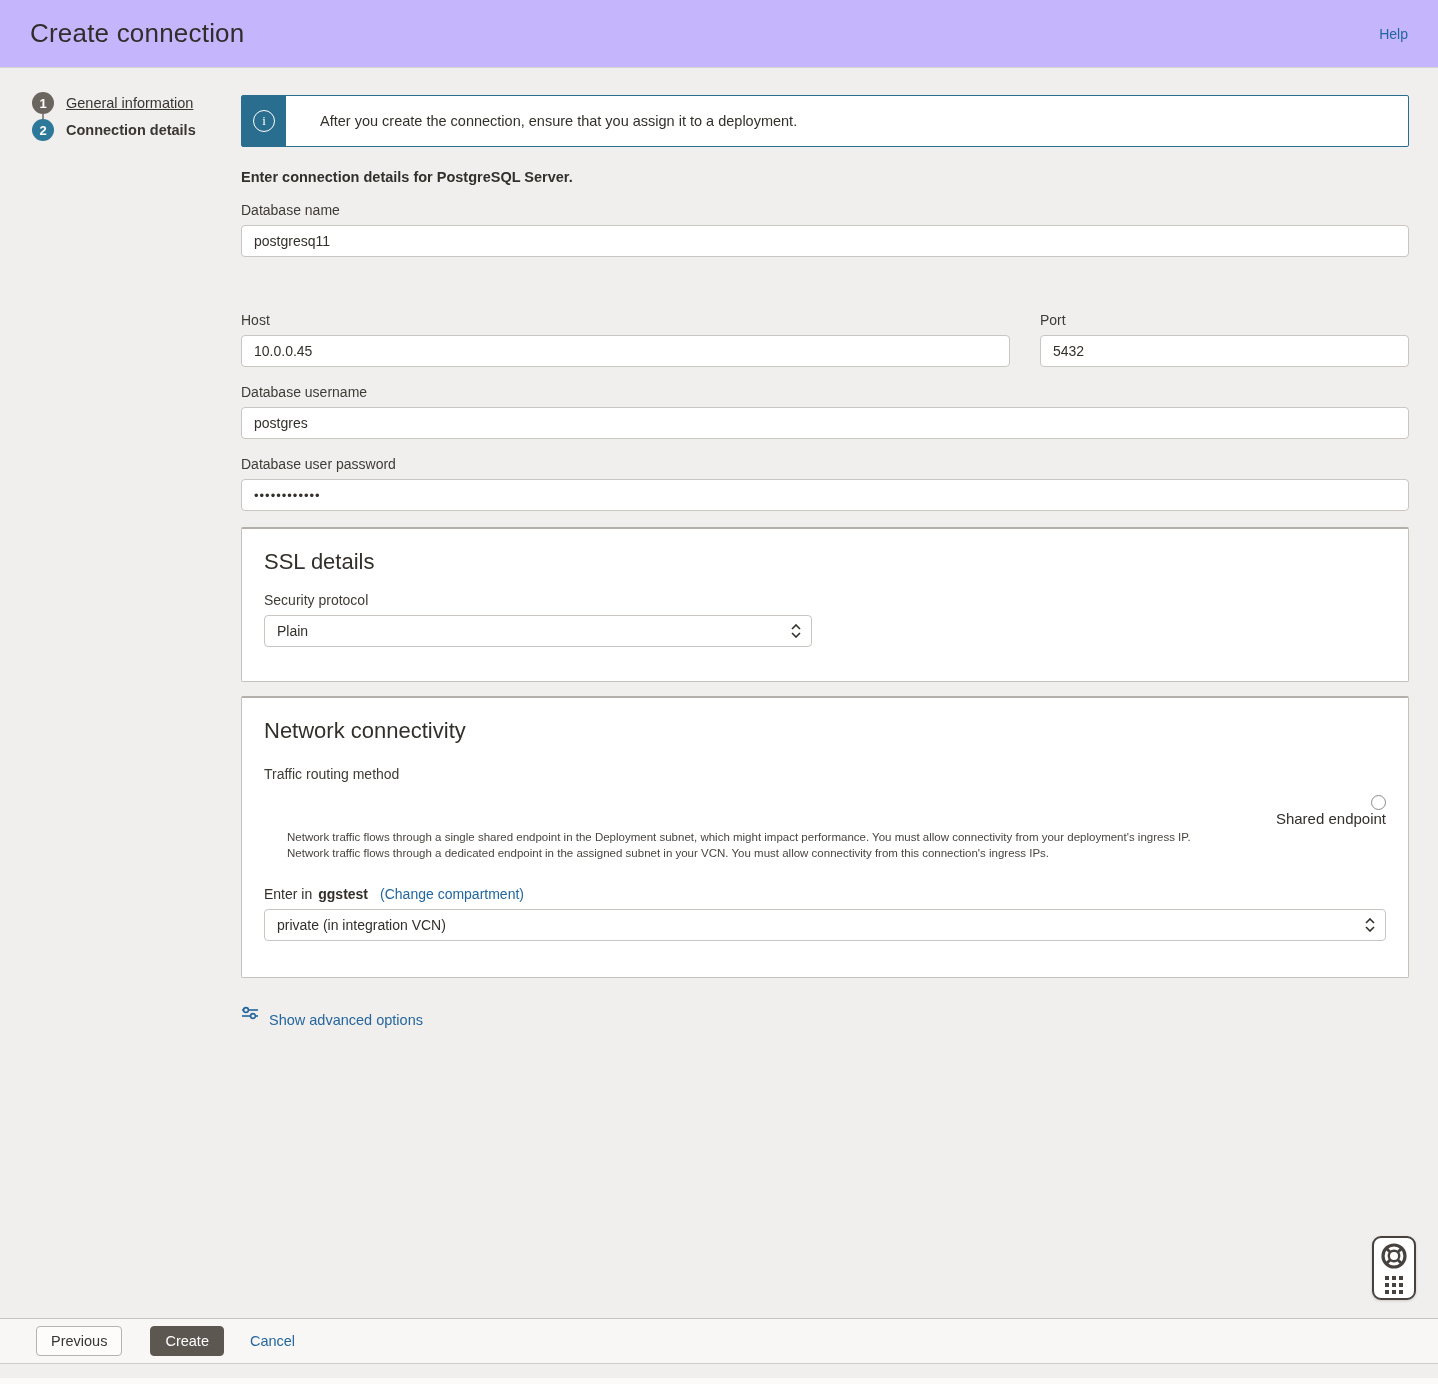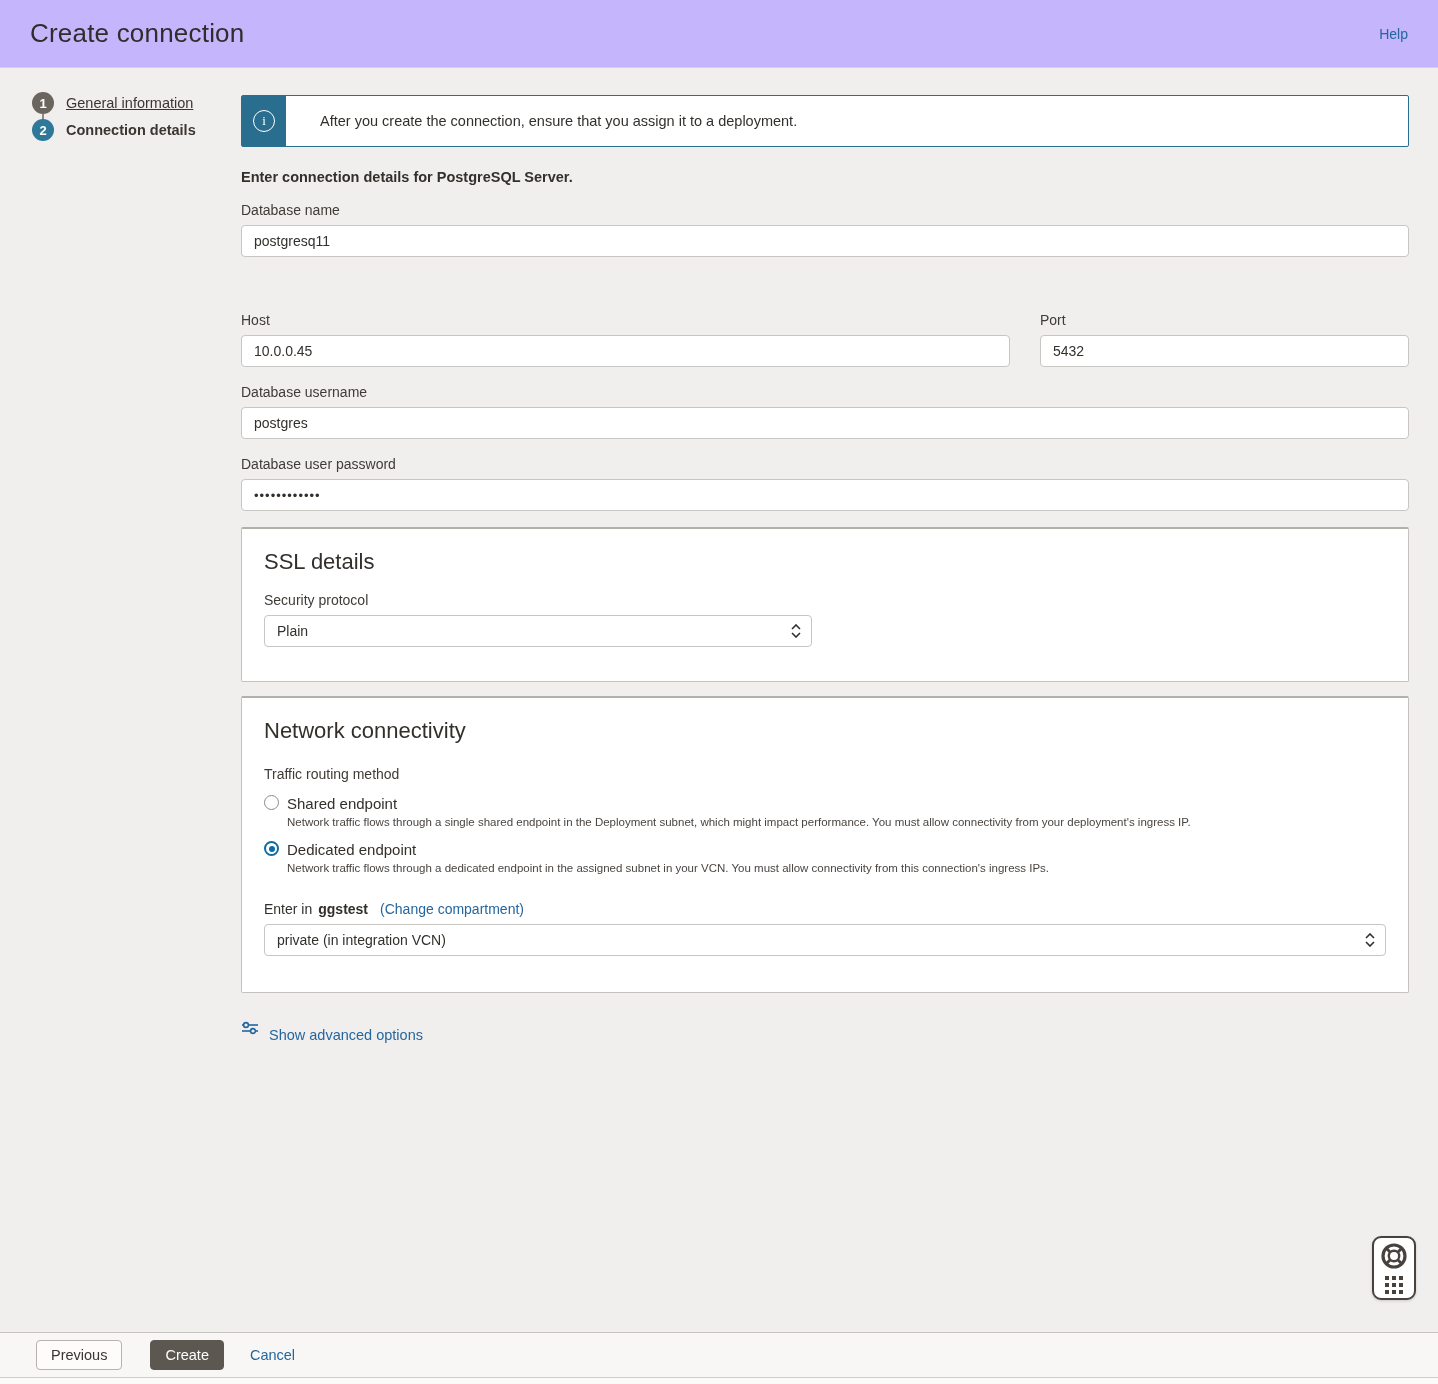--- a/index.html
+++ b/index.html
@@ -72,21 +72,21 @@
   .select {
     margin-top:7px; height:32px; border:1px solid #c9c5c2; border-radius:4px; background:#fff;
     display:flex; align-items:center; justify-content:space-between; padding:0 10px 0 12px;
     font-size:14px; color:#33302c; cursor:pointer;
   }
   .select .chevrons { display:flex; flex-direction:column; align-items:center; line-height:0; }
   .select .chevrons svg { display:block; }
   .select-ssl { width:548px; }
   .select-subnet { width:100%; }
   
-  .radio-row { display:flex; align-items:flex-start; margin-top:13px; }
+  .radio-row { display:flex; align-items:flex-end; margin-top:13px;flex-direction:column; }
   .radio-outer {
     width:15px; height:15px; border-radius:50%; border:1px solid #8f8a85; background:#fff;
     flex:0 0 15px; position:relative; cursor:pointer;
   }
   .radio-outer.checked { border:2.5px solid #0f6ba5; }
   .radio-outer.checked::after {
     content:""; position:absolute; left:50%; top:50%; width:6px; height:6px; margin:-3px 0 0 -3px;
     border-radius:50%; background:#0f6ba5;
   }
   .radio-label { margin-left:8px; font-size:15px; color:#33302c; }
@@ -102,21 +102,21 @@
   .float-widget {
     position:absolute; right:22px; bottom:84px; width:44px; height:64px; background:#fff;
     border:2px solid #47423e; border-radius:9px; display:flex; flex-direction:column;
     align-items:center; justify-content:center; gap:6px; cursor:pointer;
     box-shadow:0 1px 3px rgba(0,0,0,.15);
   }
   .dots-grid { display:grid; grid-template-columns:repeat(3, 4px); grid-auto-rows:4px; gap:3px; }
   .dots-grid span { background:#47423e; width:4px; height:4px; }
   
   .footer {
-    position:absolute; left:0; right:0; bottom:6px; height:46px;
+    position:absolute; left:0; right:0; bottom:20px; height:46px;
     background:#f8f7f5; border-top:1px solid #c7c3bf; border-bottom:1px solid #cfccc9;
     display:flex; align-items:center; padding-left:36px; gap:26px;
   }
   .btn { height:30px; border-radius:4px; font-size:14.5px; padding:0 14px; cursor:pointer;
          font-family:"Liberation Sans", sans-serif; }
   .btn-secondary { background:#fdfcfb; border:1px solid #b7b2ae; color:#3a3632; }
   .btn-primary { background:#5d5751; border:1px solid #5d5751; color:#fff; }
   .footer a { font-size:14.5px; }
   .bottom-strip { position:absolute; left:0; right:0; bottom:0; height:6px; background:#fbfaf9; }
 </style>
@@ -202,24 +202,20 @@
       <div class="panel" style="margin-top:14px; padding-bottom:36px;">
         <h2>Network connectivity</h2>
         <div class="field-label" style="margin-top:22px;">Traffic routing method</div>
 
         <div class="radio-row">
           <span class="radio-outer"></span>
           <span class="radio-label">Shared endpoint</span>
         </div>
         <div class="radio-desc">Network traffic flows through a single shared endpoint in the Deployment subnet, which might impact performance. You must allow connectivity from your deployment's ingress IP.</div>
 
-        <div class="radio-row">
-          <span class="radio-outer checked"></span>
-          <span class="radio-label">Dedicated endpoint</span>
-        </div>
         <div class="radio-desc">Network traffic flows through a dedicated endpoint in the assigned subnet in your VCN. You must allow connectivity from this connection's ingress IPs.</div>
 
         <div class="subnet-line">
           <span>Enter in</span>
           <span class="bold">ggstest</span>
           <a class="link">(Change compartment)</a>
         </div>
         <div class="select select-subnet">
           <span>private (in integration VCN)</span>
           <span class="chevrons">

